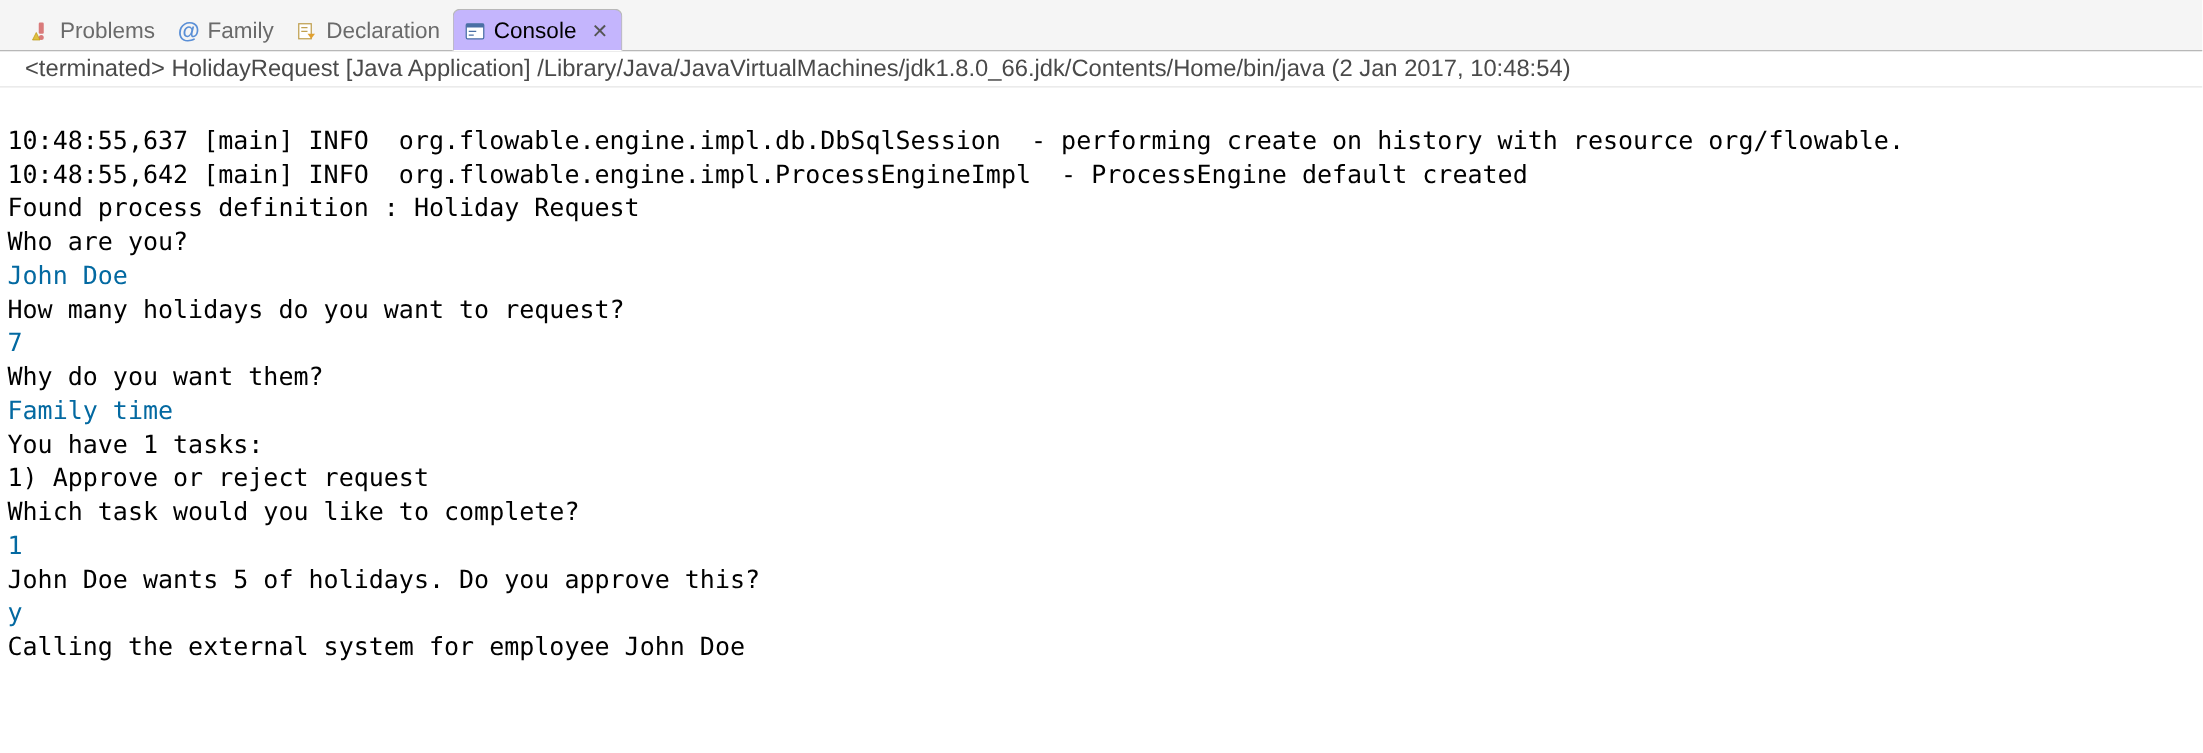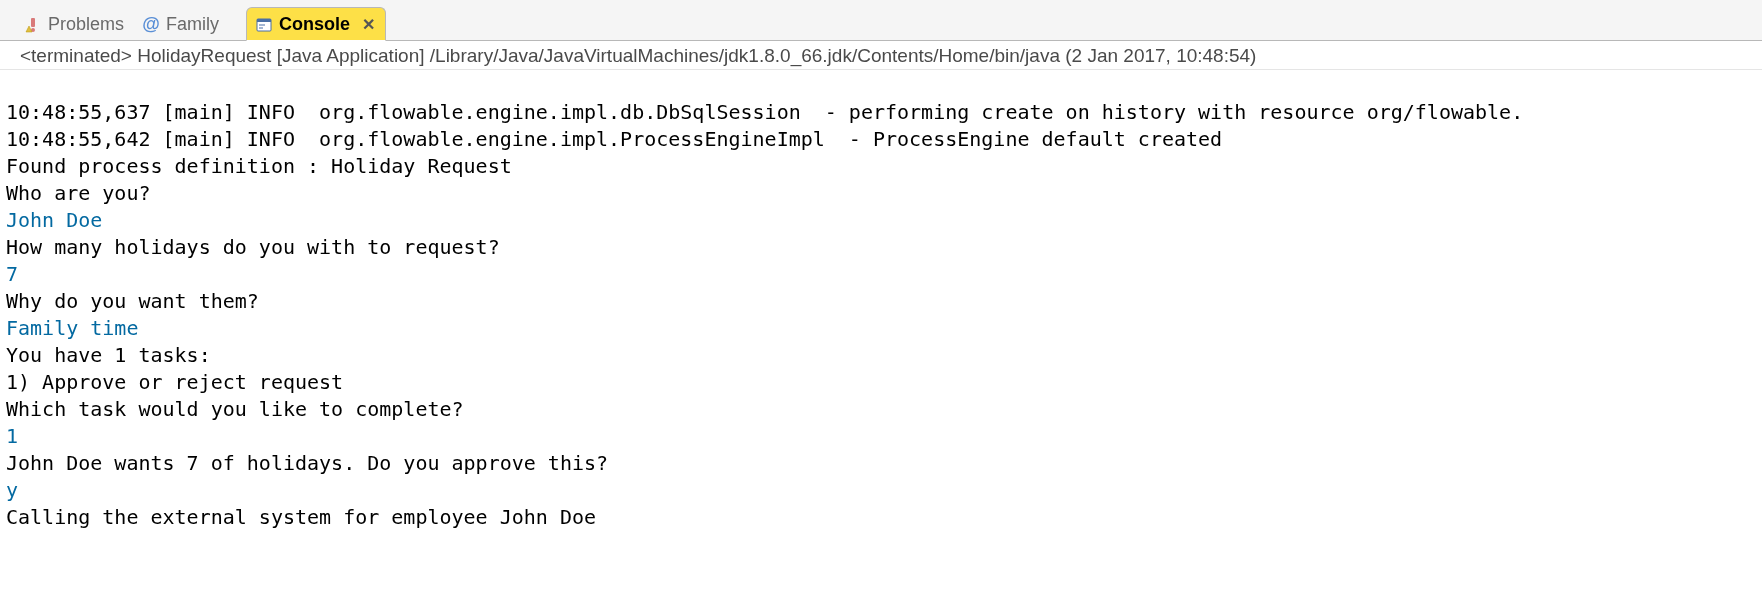--- a/index.html
+++ b/index.html
@@ -24,30 +24,29 @@
   .tab {
     display: flex;
     align-items: center;
     padding: 6px 10px 5px 8px;
     color: #6a6a6a;
     font-size: 18px;
     gap: 6px;
     cursor: pointer;
   }
   .tab.active {
-    background: #fde047;
+    background: #c4b5fd;
     border: 1px solid #b8b8b8;
     border-bottom: 1px solid #ffffff;
     border-top-left-radius: 6px;
     border-top-right-radius: 6px;
     color: #000;
-    font-weight: 700;
+    font-weight: 400;
     position: relative;
     top: 1px;
-    margin-left: 17px;
   }
   .tab .icon { width: 18px; height: 18px; display:flex; align-items:center; justify-content:center; }
   .close-x {
     margin-left: 6px;
     font-size: 16px;
     color: #555;
   }
   .status-bar {
     padding: 4px 6px 2px 20px;
     font-size: 19px;
@@ -80,20 +79,31 @@
       </svg>
     </span>
     <span>Problems</span>
   </div>
 
   <div class="tab">
     <span class="icon at-sign">@</span>
     <span>Family</span>
   </div>
 
+  <div class="tab">
+    <span class="icon">
+      <svg viewBox="0 0 16 16" width="16" height="16">
+        <rect x="1" y="2" width="10" height="12" fill="#fff" stroke="#c0a050"></rect>
+        <line x1="3" y1="5" x2="8" y2="5" stroke="#c0a050"></line>
+        <line x1="3" y1="8" x2="8" y2="8" stroke="#c0a050"></line>
+        <path d="M8 10 L14 10 L11 14 Z" fill="#e0a030"></path>
+      </svg>
+    </span>
+    <span>Declaration</span>
+  </div>
 
   <div class="tab active">
     <span class="icon">
       <svg viewBox="0 0 16 16" width="16" height="16">
         <rect x="1" y="2" width="14" height="12" rx="1" fill="#fff" stroke="#4a6fa5" stroke-width="1"></rect>
         <rect x="1" y="2" width="14" height="3" fill="#4a6fa5"></rect>
         <line x1="3" y1="8" x2="9" y2="8" stroke="#4a6fa5"></line>
         <line x1="3" y1="11" x2="7" y2="11" stroke="#4a6fa5"></line>
       </svg>
     </span>
@@ -104,24 +114,24 @@
 </div>
 
 <div class="status-bar">&lt;terminated&gt; HolidayRequest [Java Application] /Library/Java/JavaVirtualMachines/jdk1.8.0_66.jdk/Contents/Home/bin/java (2 Jan 2017, 10:48:54)</div>
 
 <div class="console">
 <span>10:48:55,637 [main] INFO  org.flowable.engine.impl.db.DbSqlSession  - performing create on history with resource org/flowable.</span>
 <span>10:48:55,642 [main] INFO  org.flowable.engine.impl.ProcessEngineImpl  - ProcessEngine default created</span>
 <span>Found process definition : Holiday Request</span>
 <span>Who are you?</span>
 <span class="input-line">John Doe</span>
-<span>How many holidays do you with to request?</span>
+<span>How many holidays do you want to request?</span>
 <span class="input-line">7</span>
 <span>Why do you want them?</span>
 <span class="input-line">Family time</span>
 <span>You have 1 tasks:</span>
 <span>1) Approve or reject request</span>
 <span>Which task would you like to complete?</span>
 <span class="input-line">1</span>
-<span>John Doe wants 7 of holidays. Do you approve this?</span>
+<span>John Doe wants 5 of holidays. Do you approve this?</span>
 <span class="input-line">y</span>
 <span>Calling the external system for employee John Doe</span>
 </div>
 
 </body></html>

